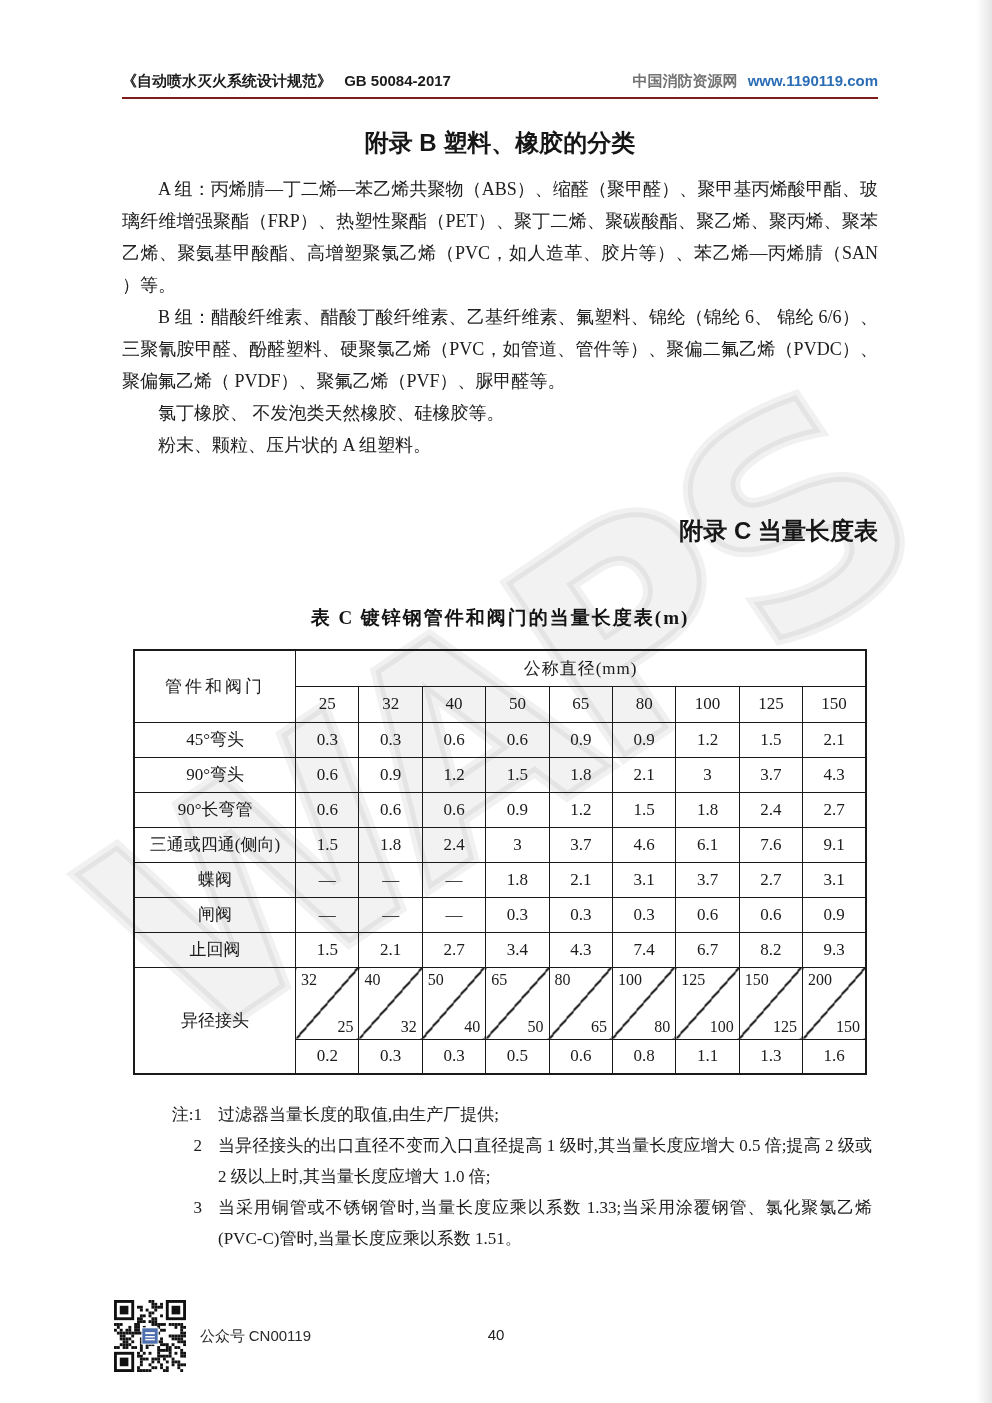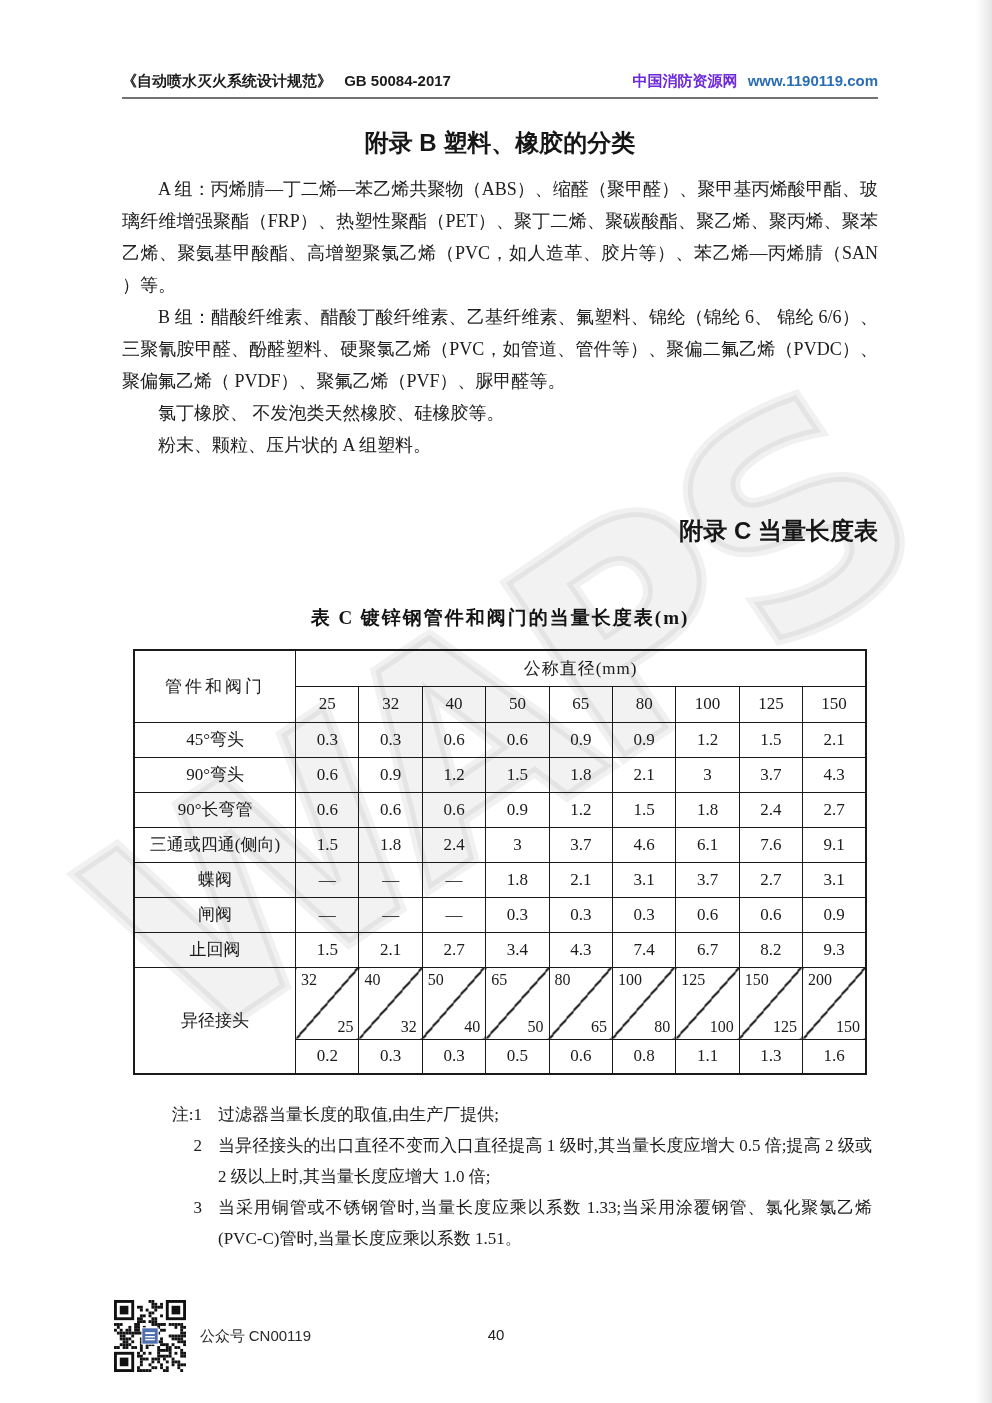--- a/index.html
+++ b/index.html
@@ -25,25 +25,25 @@
     -webkit-text-stroke:10px rgba(0,0,0,0.055);
     z-index:0; pointer-events:none; user-select:none;
   }
   .content { position:absolute; inset:0; padding:72px 114px 0 122px; z-index:1; }
 
   
   .hdr {
     display:flex; justify-content:space-between; align-items:baseline;
     font-family:"Liberation Sans","DejaVu Sans",sans-serif;
     font-weight:bold; font-size:15px;
-    border-bottom:2px solid #737373; padding-bottom:6px;
+    border-bottom:2px solid #7f1d1d; padding-bottom:6px;
   }
   .hdr .left span { margin-right:8px; }
   .hdr .right { font-weight:bold; }
-  .hdr .site { color:#6d28d9; margin-right:6px; }
+  .hdr .site { color:#737373; margin-right:6px; }
   .hdr .url { color:#2a6db5; text-decoration:none; }
 
   
   .h-appendix {
     text-align:center; font-family:"Liberation Sans","DejaVu Sans",sans-serif;
     font-weight:bold; font-size:24px; color:#161616;
   }
   .h-appendix.b { margin-top:28px; }
   .h-appendix.c { margin-top:54px;text-align:right; }
   .h-table {

